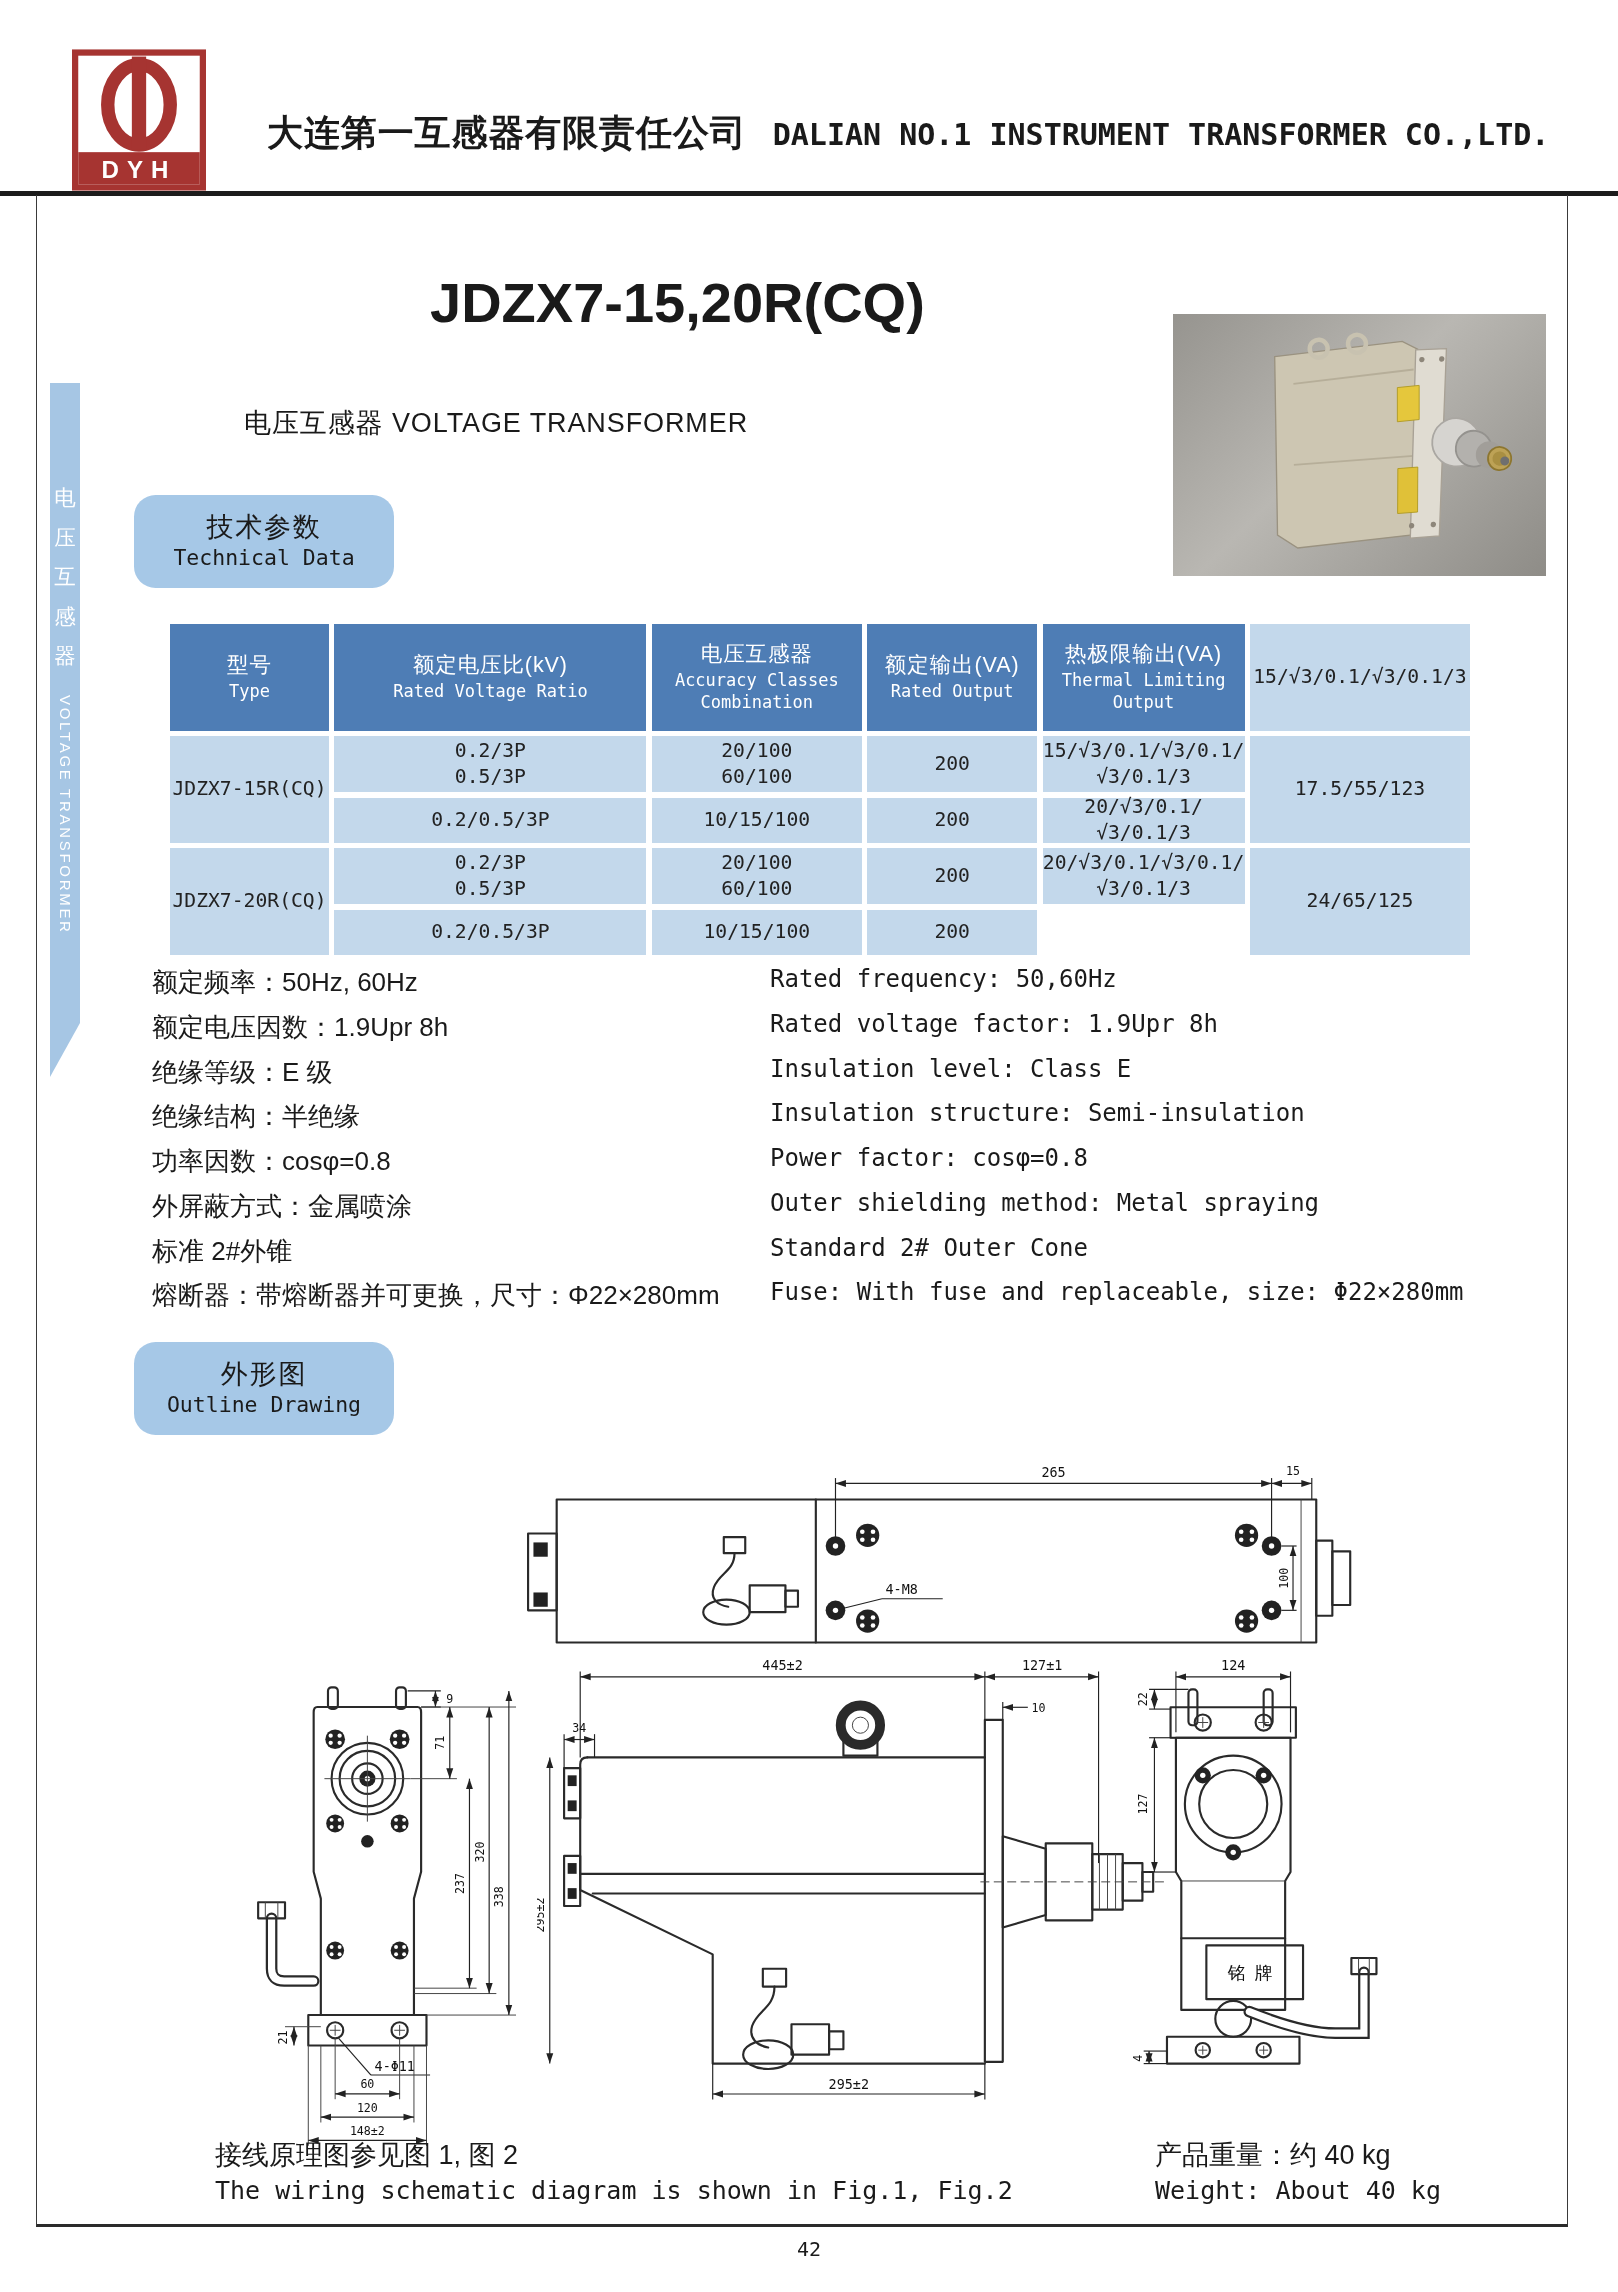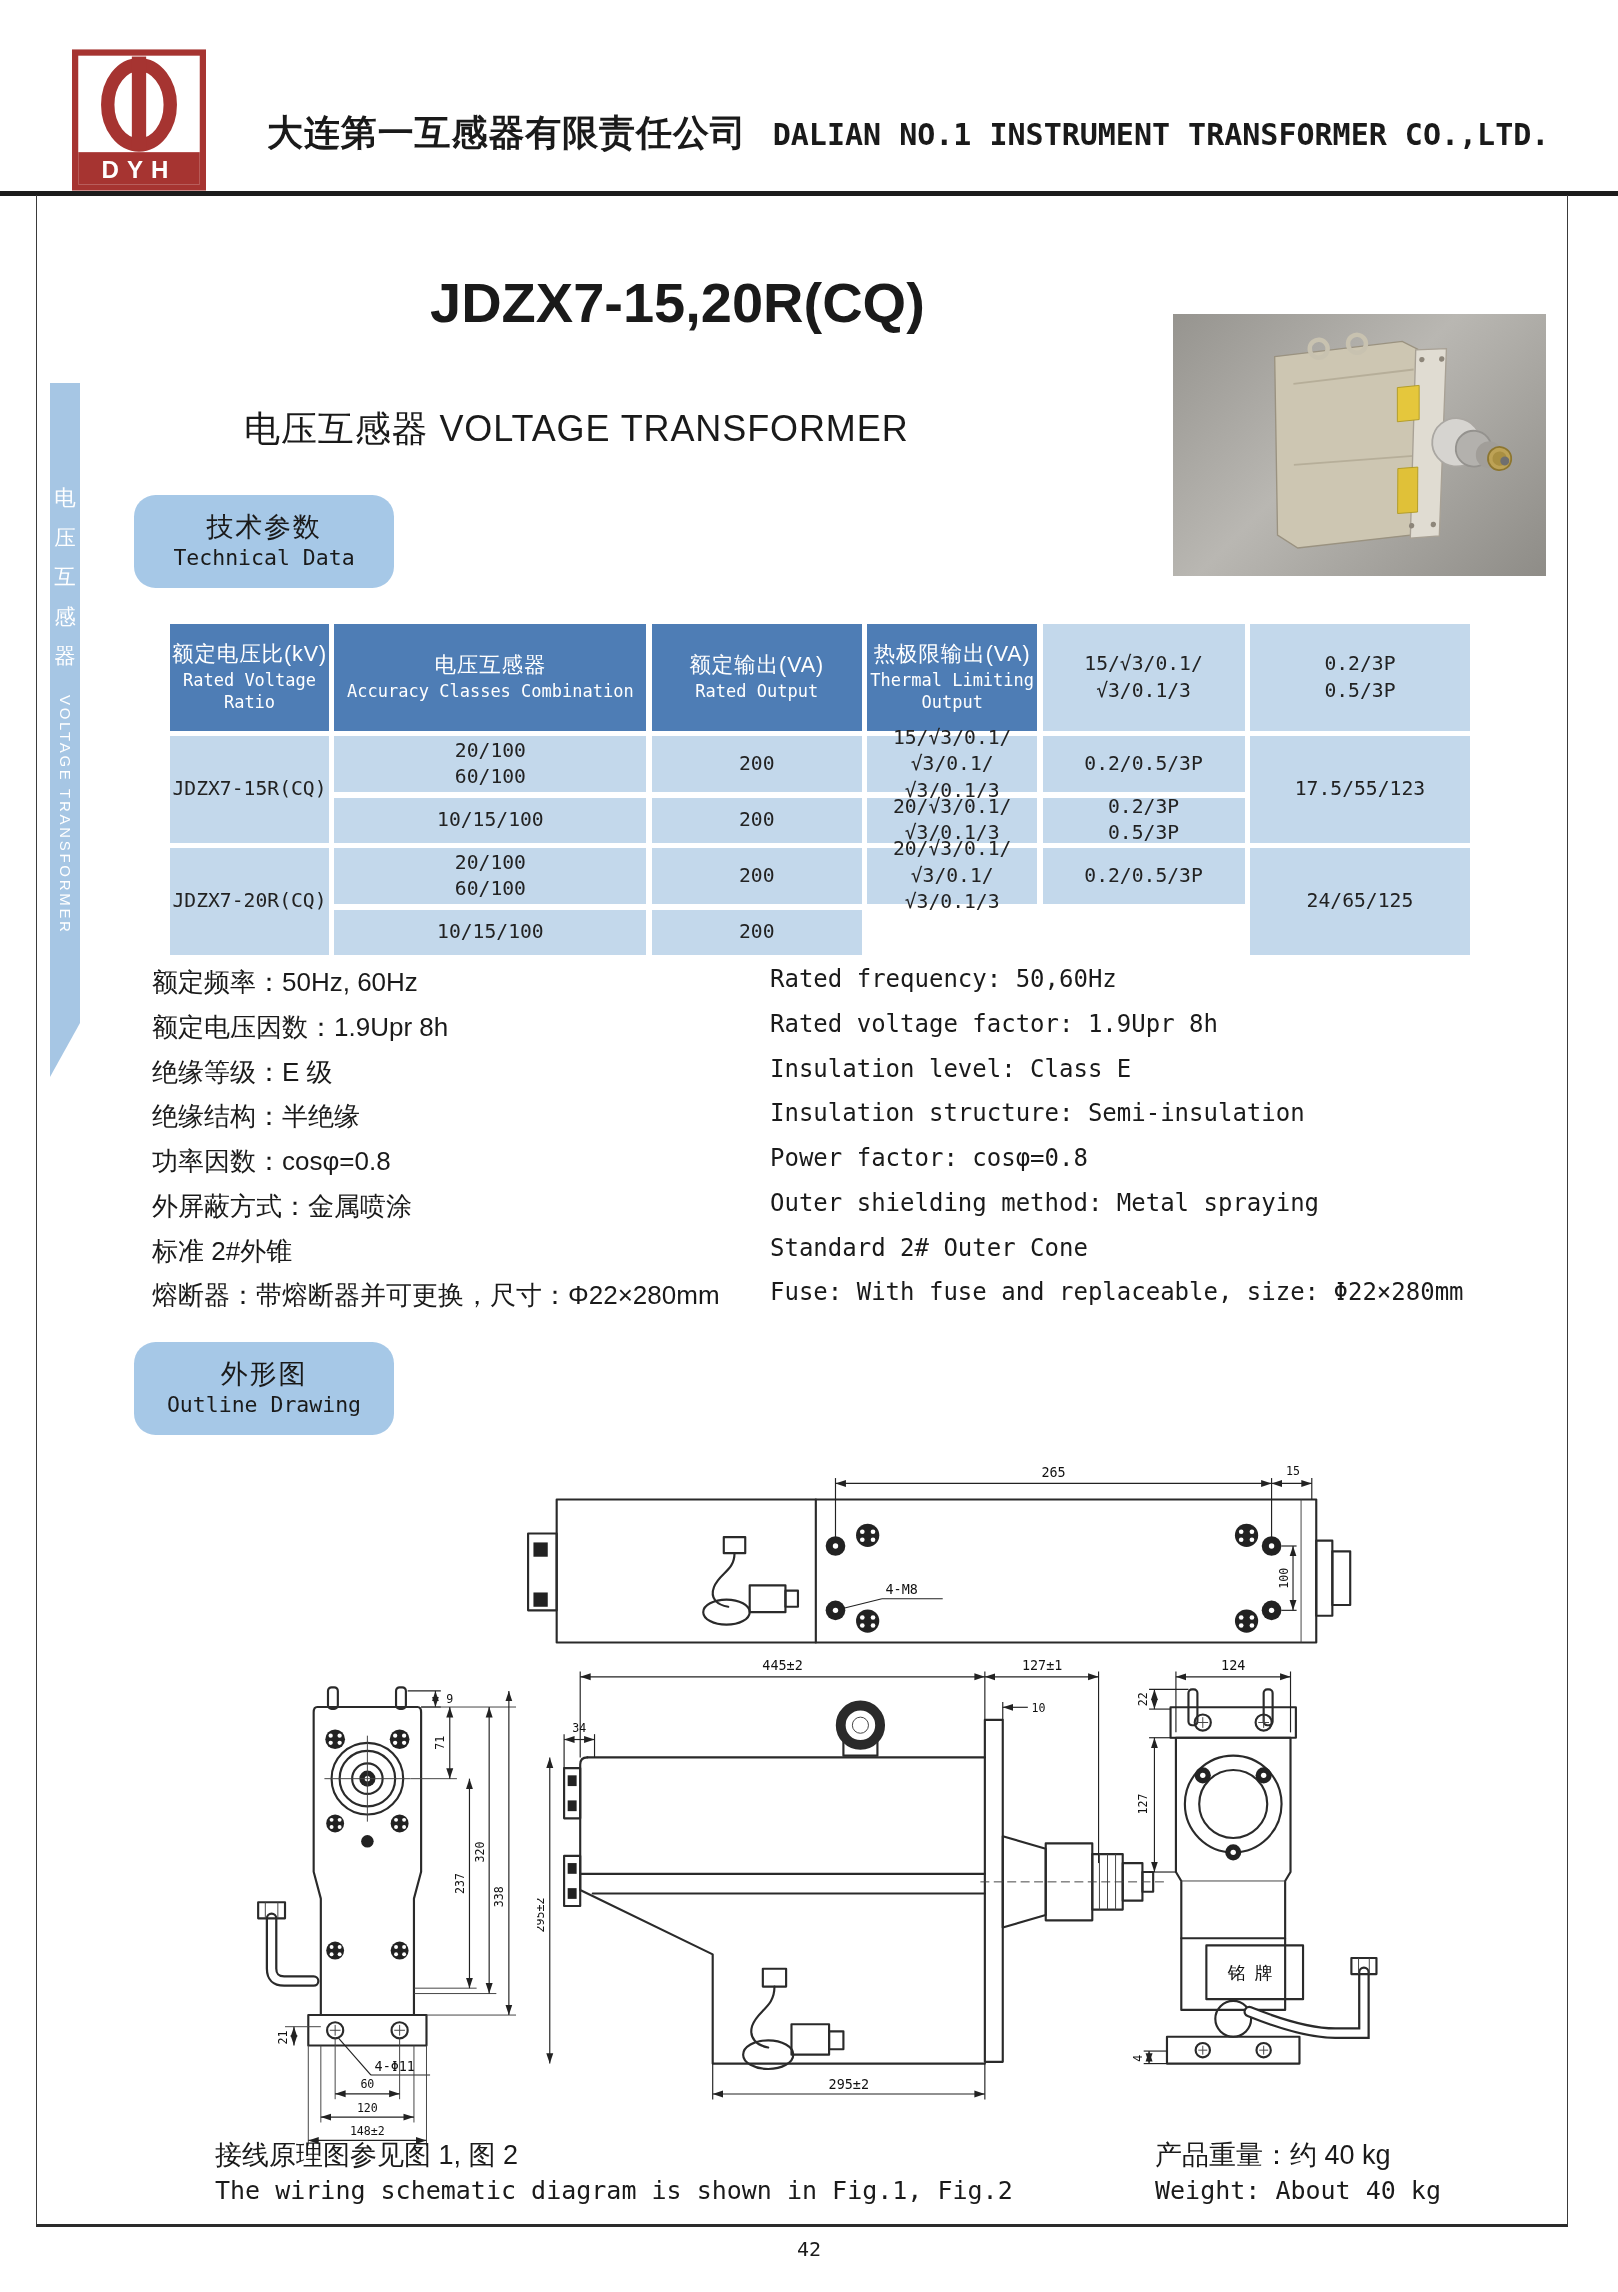--- a/index.html
+++ b/index.html
@@ -17,21 +17,21 @@
   .company-en{font-size:30px;font-weight:bold;letter-spacing:0px;}
 
   
   .side-tab{position:absolute;left:50px;top:383px;width:30px;height:694px;background:#A6C6E4;
             clip-path:polygon(0 0,100% 0,100% calc(100% - 54px),0 100%);}
   .side-cn{position:absolute;left:0;width:30px;text-align:center;color:#fff;font-size:21.5px;}
   .side-en{position:absolute;left:7.2px;top:312px;color:#fff;font-size:15px;letter-spacing:2.7px;
            writing-mode:vertical-lr;white-space:nowrap;}
 
   .title{position:absolute;left:430px;top:270px;font-size:56px;font-weight:bold;letter-spacing:0px;white-space:nowrap;}
-  .subtitle{position:absolute;left:244px;top:405px;font-size:36px;white-space:nowrap;letter-spacing:0.9px;text-align:center;}
+  .subtitle{position:absolute;left:244px;top:405px;font-size:27px;white-space:nowrap;letter-spacing:0.9px;text-align:center;}
   .subtitle .en{font-weight:500;}
 
   .photo{position:absolute;left:1173px;top:314px;width:373px;height:262px;
          background:linear-gradient(135deg,#96948f 0%,#b9b7b2 45%,#8e8c87 100%);}
 
   .section-box{position:absolute;width:260px;height:93px;background:#A6C8E7;border-radius:21.5px;
                display:flex;flex-direction:column;align-items:center;justify-content:center;line-height:1.25;}
   .section-box .cn{font-size:27px;letter-spacing:1.8px;}
   .section-box .en{font-size:21.5px;}
   .box-tech{left:134px;top:495px;}
@@ -136,20 +136,24 @@
       </g>
     </svg>
   </div>
 
   <div class="section-box box-tech">
     <span class="cn">技术参数</span>
     <span class="en mono">Technical Data</span>
   </div>
 
   <div class="spec-table">
+    <div class="th">
+      <span class="cn">型号</span>
+      <span class="en mono">Type</span>
+    </div>
     <div class="th">
       <span class="cn">额定电压比(kV)</span>
       <span class="en mono">Rated Voltage Ratio</span>
     </div>
     <div class="th">
       <span class="cn">电压互感器</span>
       <span class="en mono">Accuracy Classes Combination</span>
     </div>
     <div class="th">
       <span class="cn">额定输出(VA)</span>

